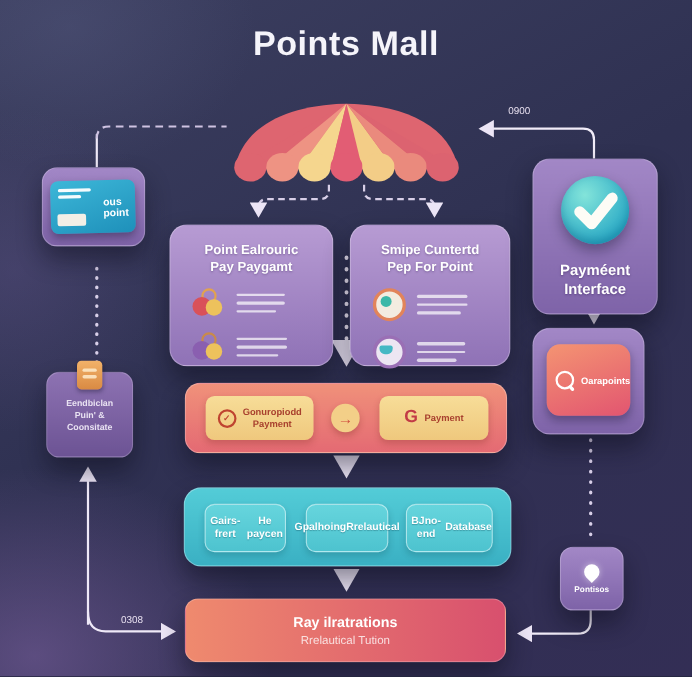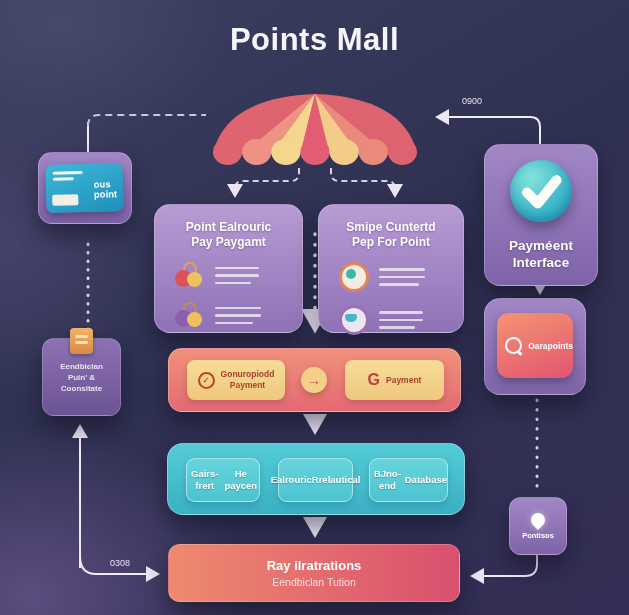--- a/index.html
+++ b/index.html
@@ -294,32 +294,32 @@
       <span class="txt">Payment</span>
     </div>
   </div>
 
   <div class="card teal-row">
     <div class="tbox t1">
       <div>Gairs-frert</div>
       <div>He paycen</div>
     </div>
     <div class="tbox t2">
-      <div>Ealrouric</div>
+      <div>Gpalhoing</div>
       <div>Rrelautical</div>
     </div>
     <div class="tbox t3">
       <div>BJno-end</div>
       <div>Database</div>
     </div>
   </div>
 
   <div class="card red-bar">
     <div class="t">Ray ilratrations</div>
-    <div class="s">Eendbiclan Tution</div>
+    <div class="s">Rrelautical Tution</div>
   </div>
 
   <div class="card purple-sq pontisos">
     <div class="drop"></div>
     <div class="pontisos-label">Pontisos</div>
   </div>
 
 </div>
 
 </body></html>

